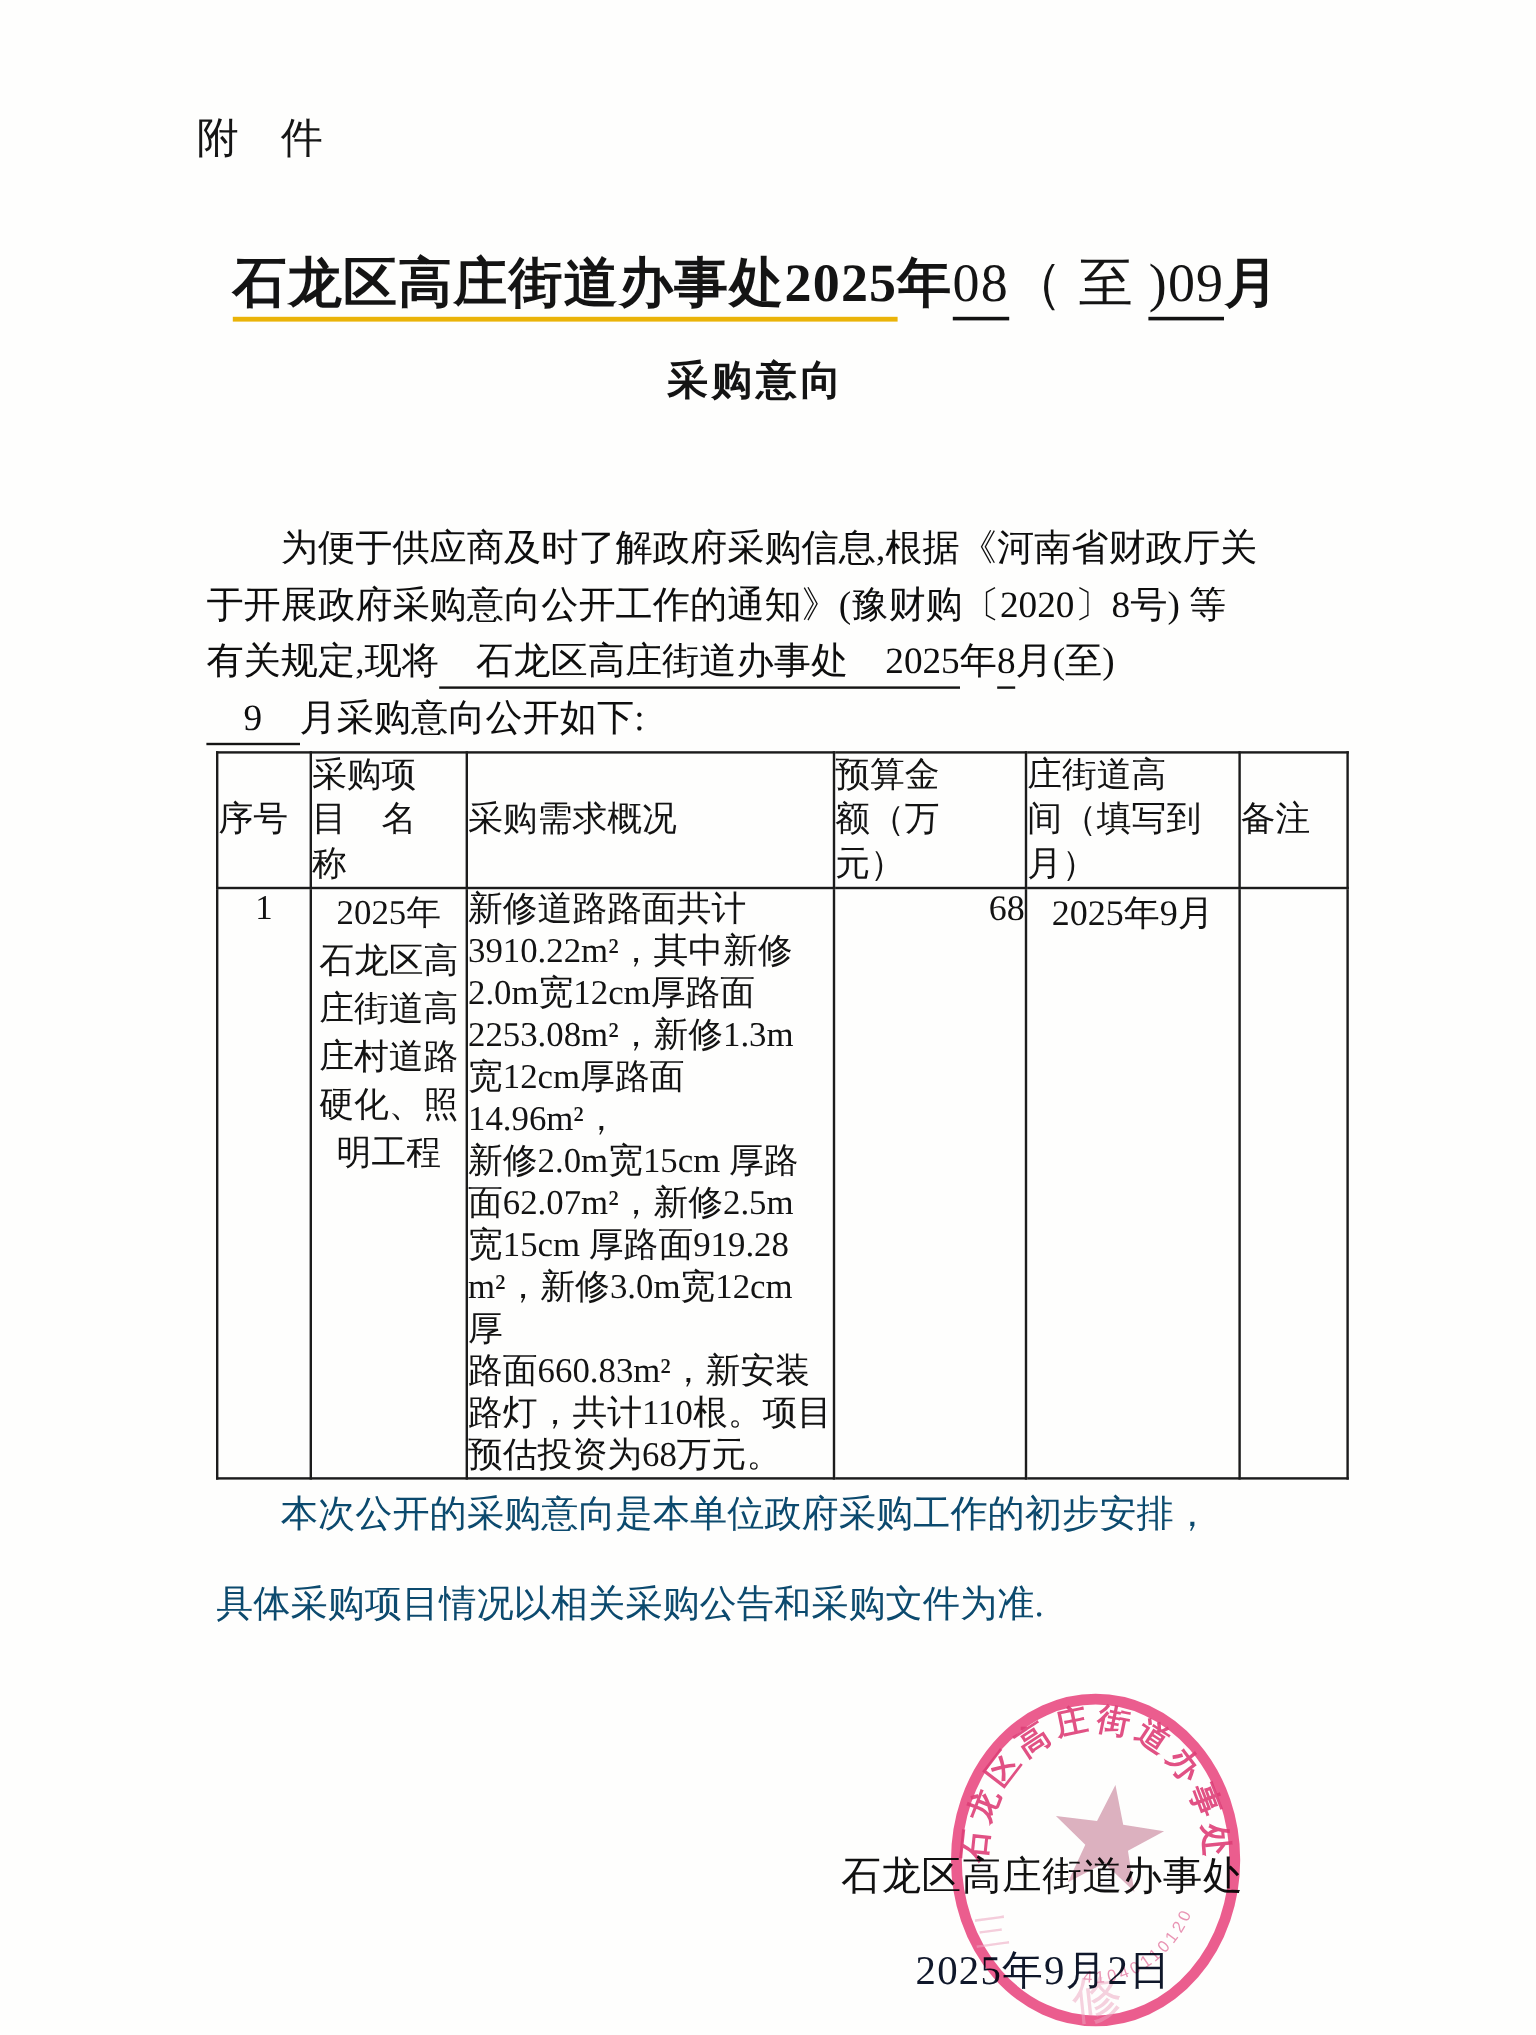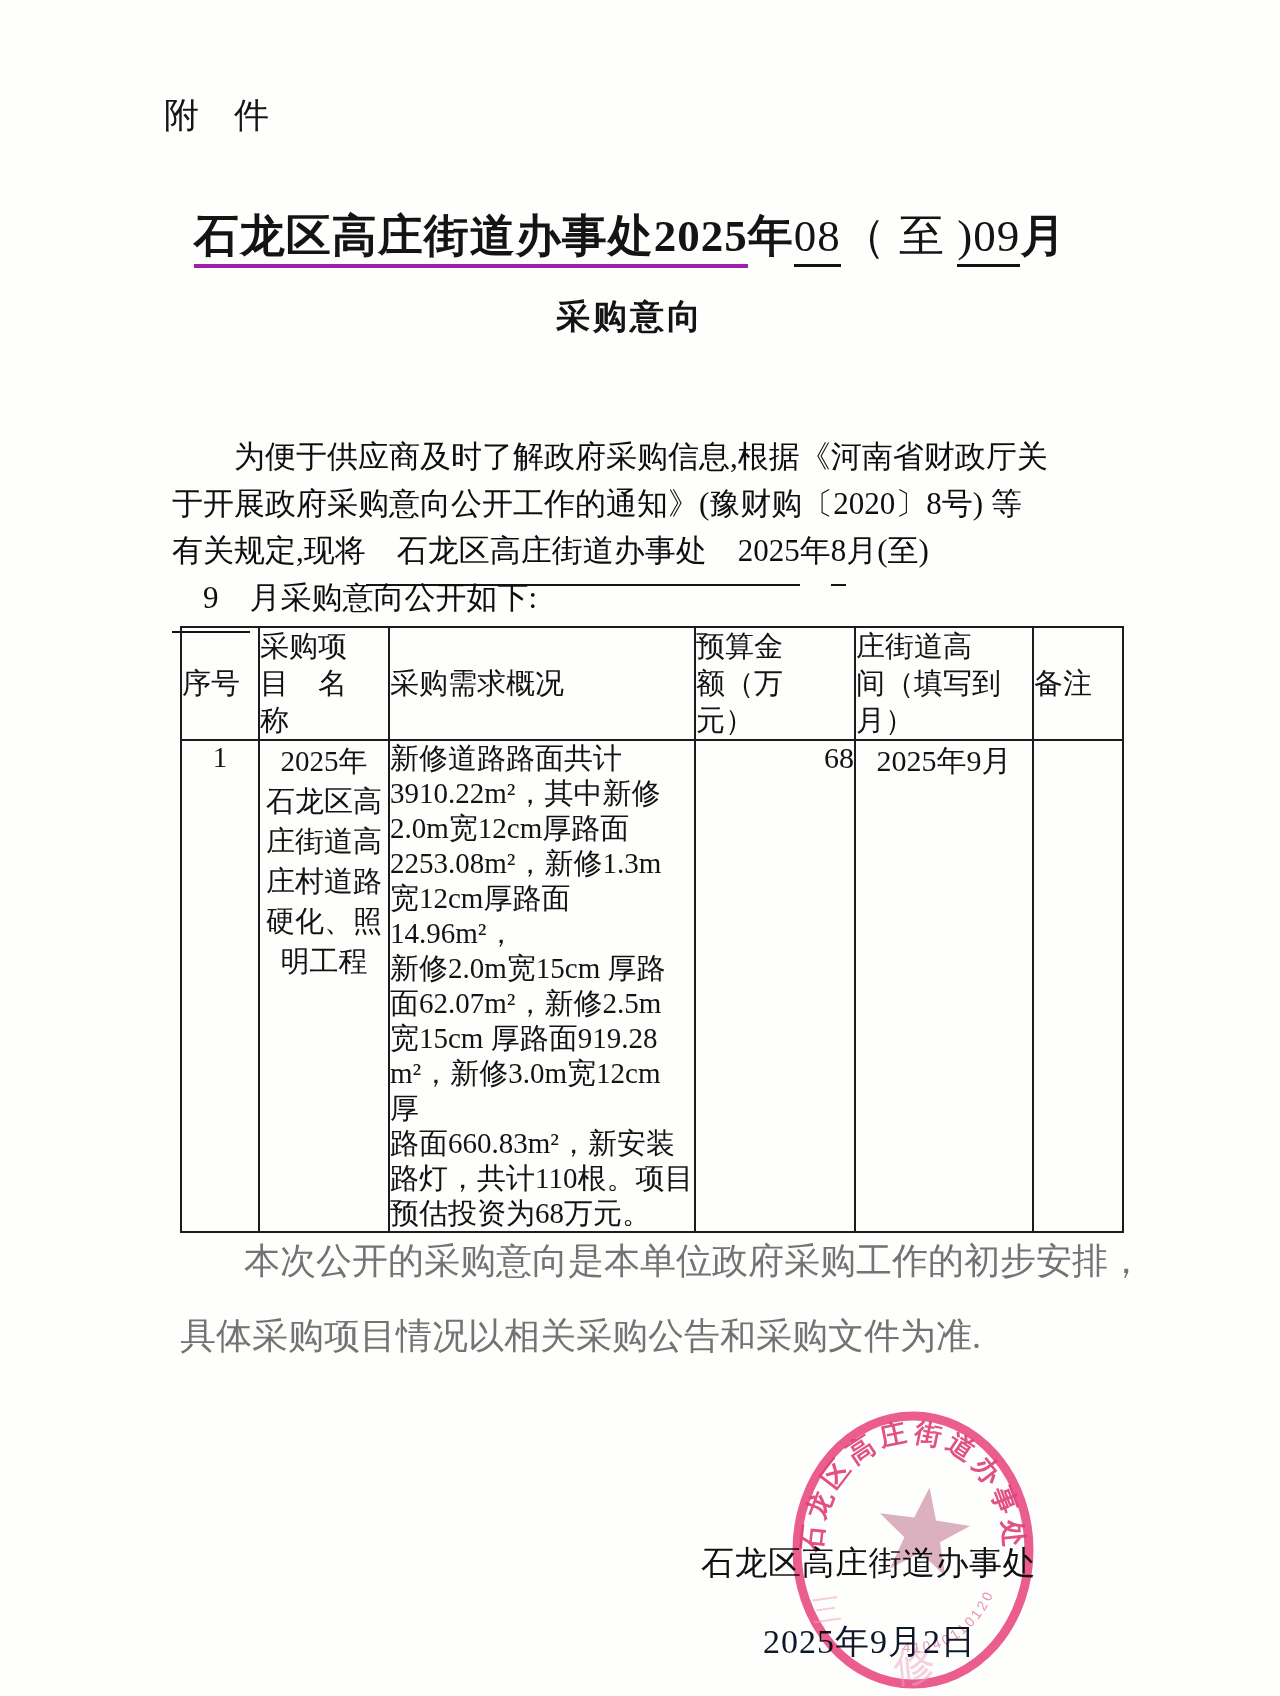--- a/index.html
+++ b/index.html
@@ -10,27 +10,27 @@
     color:#141414;
   }
   .abs{position:absolute;}
   
   .attachment{left:164px;top:92px;font-size:35px;color:#151515;}
   
   .title-wrap{left:150px;top:206px;width:960px;text-align:center;white-space:nowrap;}
   .title-line1{font-size:45px;font-weight:bold;letter-spacing:1px;}
   .t-bold{font-weight:bold;}
   .t-reg{font-weight:normal;}
-  .u-thick{border-bottom:4px solid #a21caf;padding-bottom:3px;}
+  .u-thick{border-bottom:4px solid #eab308;padding-bottom:3px;}
   .u-thin{border-bottom:3px solid #121212;padding-bottom:3px;}
   .subtitle{left:150px;top:294px;width:960px;text-align:center;font-size:34px;font-weight:bold;letter-spacing:3px;}
   
   .intro{left:172px;top:433px;width:930px;font-size:31px;line-height:47px;color:#0e0e0e;font-family:Liberation Serif, serif;}
   .intro .iline{white-space:nowrap;}
-  .iu{border-bottom:2px solid #141414;padding-bottom:16px;}
+  .iu{border-bottom:2px solid #141414;padding-bottom:4px;}
   
   table.doc{
     position:absolute;left:180px;top:626px;width:942px;
     border-collapse:collapse;table-layout:fixed;
     font-size:29px;color:#131313;
   }
   table.doc td,table.doc th{
     border:2px solid #1c1c1c;padding:0;font-weight:normal;
   }
   table.doc th{
@@ -38,21 +38,21 @@
   }
   tr.hdr{height:110px;}
   tr.bodyrow{height:468px;}
   td.c-seq{text-align:center;vertical-align:top;padding-top:100px;}
   td.c-name{text-align:center;vertical-align:top;padding-top:60px;line-height:40px;white-space:pre-line;}
   td.c-req{vertical-align:top;text-align:left;padding:10px 6px 0 13px;line-height:35px;white-space:pre-line;}
   td.c-budget{vertical-align:top;text-align:right;padding-top:88px;padding-left:14px;font-size:30px;}
   td.c-time{vertical-align:top;text-align:center;padding-top:88px;font-size:30px;}
   td.c-remark{vertical-align:top;}
   
-  .closing{left:172px;top:1238px;width:950px;font-size:36px;line-height:47px;color:#737373;}
+  .closing{left:172px;top:1238px;width:950px;font-size:31px;line-height:47px;color:#0c4a6e;}
   .closing .cline1{white-space:nowrap;}
   .closing .cline2{white-space:nowrap;margin-top:28px;padding-left:8px;}
   
   .footer-org{left:701px;top:1541px;font-size:33px;letter-spacing:0.5px;color:#111;white-space:nowrap;}
   .footer-date{left:763px;top:1619px;font-size:34px;letter-spacing:1px;color:#0f172a;white-space:nowrap;}
   
   .seal{left:783px;top:1404px;width:260px;height:292px;mix-blend-mode:multiply;opacity:0.93;}
 </style>
 </head>
 <body>

